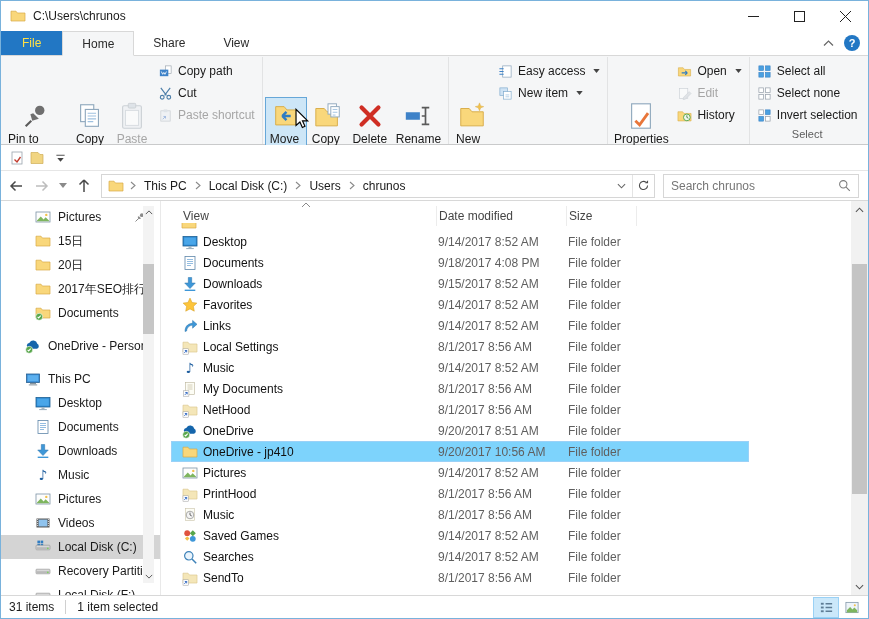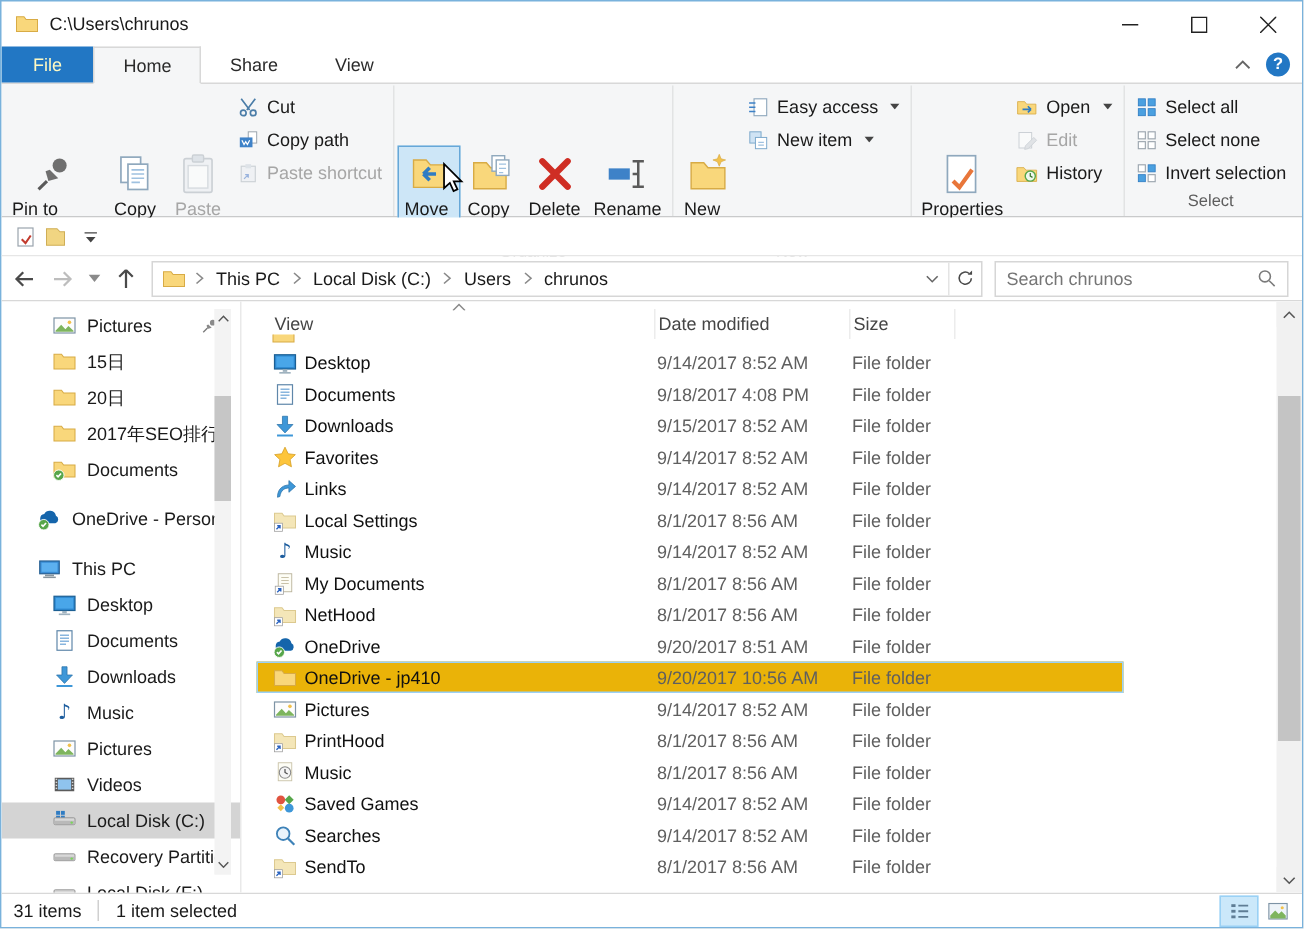--- a/index.html
+++ b/index.html
@@ -11,21 +11,21 @@
   .glyphfont{font-family:"DejaVu Sans",sans-serif;}
 
   
   .titlebar{height:30px;flex:0 0 auto;display:flex;align-items:center;padding-left:9px;}
   .title-text{margin-left:7px;}
   .win-controls{margin-left:auto;display:flex;height:100%;}
   .win-btn{width:46px;height:100%;display:flex;align-items:center;justify-content:center;}
 
   
   .tabrow{height:25px;flex:0 0 auto;display:flex;align-items:stretch;border-bottom:1px solid #d8d8d8;position:relative;}
-  .tab-file{background:#2277c4;color:#fef9c3;padding:0 21px;display:flex;align-items:center;}
+  .tab-file{background:#2277c4;color:#fde047;padding:0 21px;display:flex;align-items:center;}
   .tab{padding:0 19px;display:flex;align-items:center;color:#2b2b2b;}
   .tab.active{background:#f5f6f7;border:1px solid #d8d8d8;border-bottom:1px solid #f5f6f7;margin-bottom:-1px;}
   .tabrow-right{margin-left:auto;display:flex;align-items:center;gap:10px;padding-right:8px;}
   .help-btn{width:16px;height:16px;border-radius:50%;background:#2277c4;color:#fff;display:flex;align-items:center;justify-content:center;font-size:11px;font-weight:bold;}
 
   
   .ribbon{height:89px;flex:0 0 auto;background:#f5f6f7;border-bottom:1px solid #c9cacb;display:flex;padding-top:1px;}
   .rgroup{display:flex;flex-direction:column;border-right:1px solid #e2e3e4;padding:0 2px;}
   .rgroup-body{flex:1;display:flex;align-items:flex-start;}
   .rgroup-label{text-align:center;color:#5d5d5d;font-size:11px;height:17px;line-height:15px;}
@@ -68,21 +68,21 @@
   .side-scroll{position:absolute;right:6px;top:5px;bottom:12px;width:11px;background:#f3f3f3;}
   .side-scroll .thumb{position:absolute;left:0;right:0;top:58px;height:70px;background:#c6c6c6;}
   .scroll-arrow{position:absolute;left:0;right:0;height:13px;display:flex;align-items:center;justify-content:center;background:#f3f3f3;}
 
   .filearea{flex:1;position:relative;overflow:hidden;}
   .headers{height:30px;display:flex;align-items:center;padding-left:20px;color:#454545;position:relative;}
   .hcell{border-right:1px solid #ececec;height:20px;line-height:20px;padding-left:2px;}
   .sortcaret{position:absolute;top:1px;left:140px;}
   .rows{position:relative;}
   .row{height:21px;display:flex;align-items:center;margin-left:10px;width:578px;padding-left:10px;border:1px solid transparent;}
-  .row.sel{background:#eab308;border-color:#9ad1f7;}
+  .row.sel{background:#7dd3fc;border-color:#9ad1f7;}
   .cell{display:flex;align-items:center;overflow:hidden;white-space:nowrap;}
   .c-name{width:256px;gap:5px;color:#111;}
   .c-date{width:130px;color:#5f5f5f;}
   .c-type{width:114px;color:#5f5f5f;}
   .ico16{width:16px;height:16px;flex:0 0 auto;}
   .sliver{position:absolute;top:-8px;left:20px;width:16px;height:8px;overflow:hidden;}
   .list-scroll{position:absolute;top:0;right:0;bottom:0;width:17px;background:#f1f1f1;}
   .list-scroll .thumb{position:absolute;left:1px;right:1px;top:63px;height:230px;background:#c4c4c4;}
   .list-scroll .scroll-arrow{background:#f1f1f1;height:17px;}
 
@@ -174,36 +174,36 @@
                 <rect x="12" y="2.5" width="8" height="5" rx="1" fill="#c3cdd6" stroke="#9aa4ad"></rect>
                 <rect x="9" y="10" width="14" height="16" fill="#fff" stroke="#b3bcc4"></rect>
               </svg>
             </span>
           <span class="lbl">Paste</span>
         </div>
         <div class="rbn-smallcol">
           <div class="rbn-small">
             <span>
                 <svg width="15" height="15" viewBox="0 0 16 16">
+                  <rect x="8" y="2" width="6" height="8" fill="#fff" stroke="#9aa4ad" stroke-width=".7"></rect>
+                  <rect x="2" y="6" width="9" height="7" fill="#3e82c8"></rect>
+                  <path d="M3.5 8l1.5 3 1.2-2 1.2 2L9 8" stroke="#fff" stroke-width=".9" fill="none"></path>
+                </svg>
+              </span>
+            <span>Copy path</span>
+          </div>
+          <div class="rbn-small">
+            <span>
+                <svg width="15" height="15" viewBox="0 0 16 16">
                   <path d="M3 2l6 8M13 2L7 10" stroke="#4b7da8" stroke-width="1.2"></path>
                   <circle cx="4.5" cy="12" r="2" fill="none" stroke="#4b7da8" stroke-width="1.2"></circle>
                   <circle cx="11.5" cy="12" r="2" fill="none" stroke="#4b7da8" stroke-width="1.2"></circle>
                 </svg>
               </span>
             <span>Cut</span>
-          </div>
-          <div class="rbn-small">
-            <span>
-                <svg width="15" height="15" viewBox="0 0 16 16">
-                  <rect x="8" y="2" width="6" height="8" fill="#fff" stroke="#9aa4ad" stroke-width=".7"></rect>
-                  <rect x="2" y="6" width="9" height="7" fill="#3e82c8"></rect>
-                  <path d="M3.5 8l1.5 3 1.2-2 1.2 2L9 8" stroke="#fff" stroke-width=".9" fill="none"></path>
-                </svg>
-              </span>
-            <span>Copy path</span>
           </div>
           <div class="rbn-small disabled">
             <span>
                 <svg width="15" height="15" viewBox="0 0 16 16">
                   <rect x="3" y="3" width="10" height="11" fill="#e9edf1" stroke="#9aa4ad" stroke-width=".8"></rect>
                   <rect x="6" y="1.5" width="4" height="3" fill="#c3cdd6"></rect>
                   <path d="M5 12l3-3m0 2.2V9H5.8" stroke="#2a63c0" stroke-width=".9" fill="none"></path>
                 </svg>
               </span>
             <span>Paste shortcut</span>

